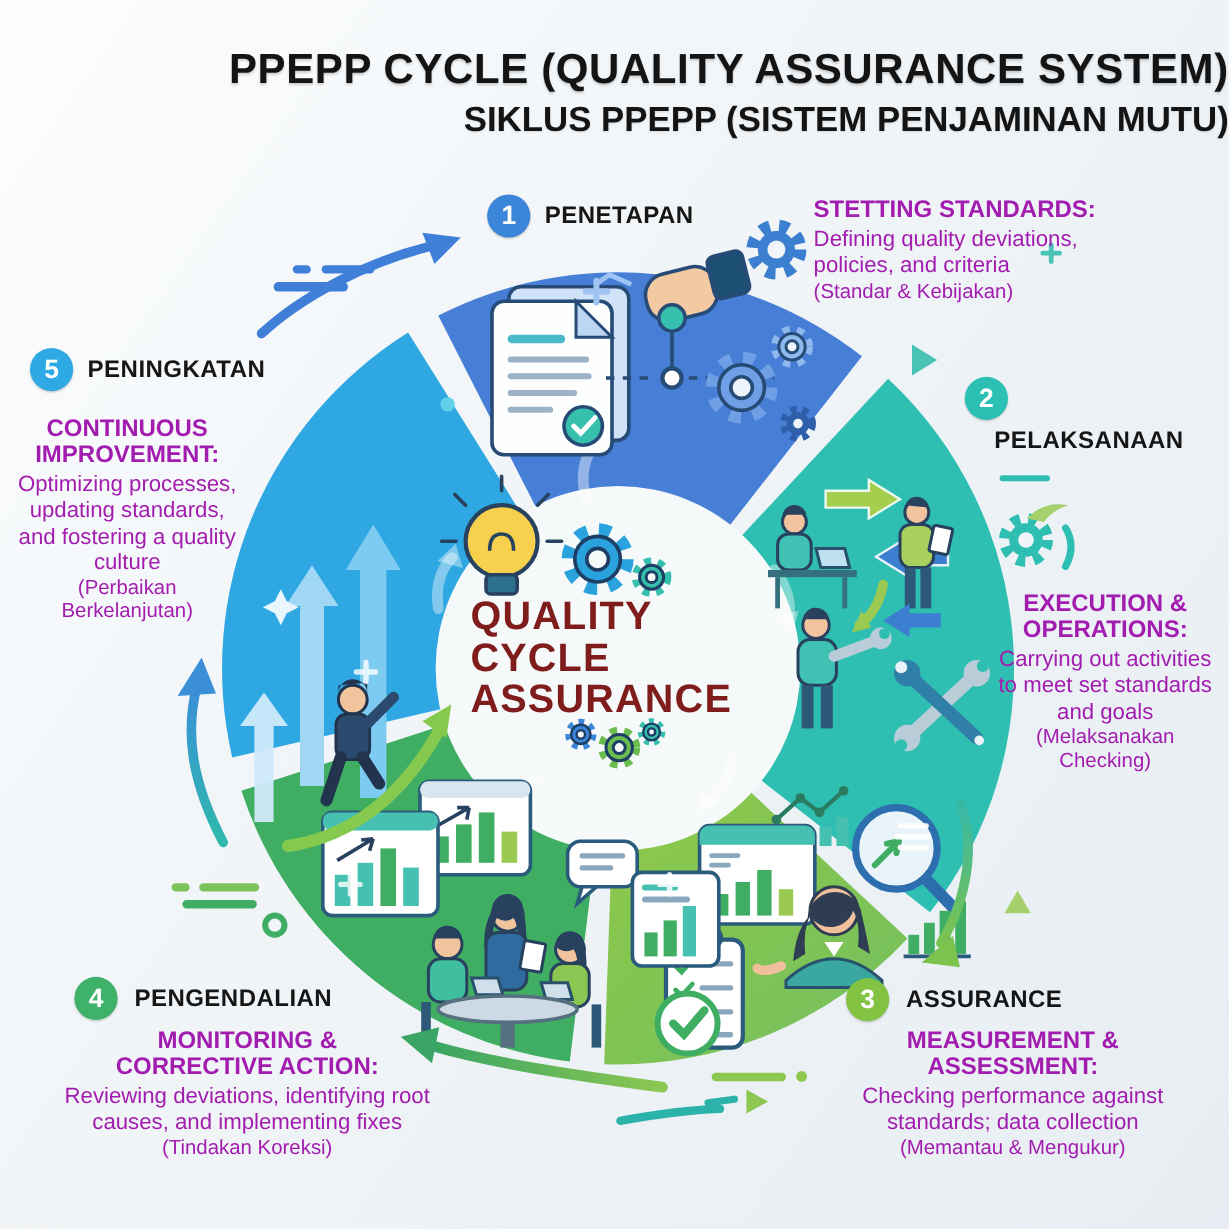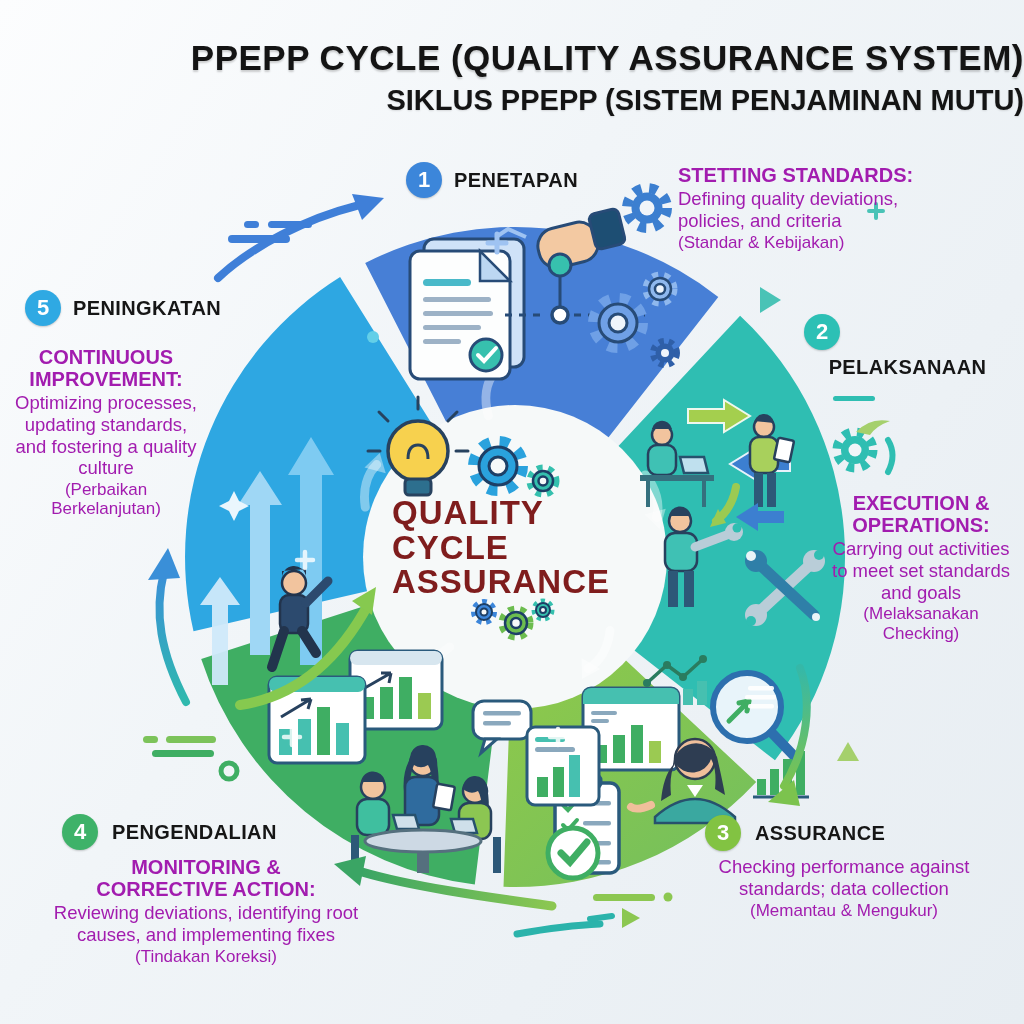--- a/index.html
+++ b/index.html
@@ -428,20 +428,21 @@
   <div class="heading" style="max-width:180px;">EXECUTION &amp; OPERATIONS:</div>
   <div class="body">Carrying out activities to meet set standards and goals</div>
   <div class="note">(Melaksanakan Checking)</div>
 </div>
 
 <div class="abs" style="left:705px;top:815px;display:flex;align-items:center;gap:14px;">
   <div class="badge" style="background: rgb(130, 195, 66);">3</div>
   <div class="stage-label">ASSURANCE</div>
 </div>
 <div class="abs desc" style="left:688px;top:856px;width:312px;text-align:center;">
+  <div class="heading" style="max-width:250px;">MEASUREMENT &amp; ASSESSMENT:</div>
   <div class="body">Checking performance against standards; data collection</div>
   <div class="note">(Memantau &amp; Mengukur)</div>
 </div>
 
 <div class="abs" style="left:62px;top:814px;display:flex;align-items:center;gap:14px;">
   <div class="badge" style="background: rgb(62, 178, 105);">4</div>
   <div class="stage-label">PENGENDALIAN</div>
 </div>
 <div class="abs desc" style="left:50px;top:856px;width:312px;text-align:center;">
   <div class="heading" style="max-width:250px;">MONITORING &amp; CORRECTIVE ACTION:</div>

